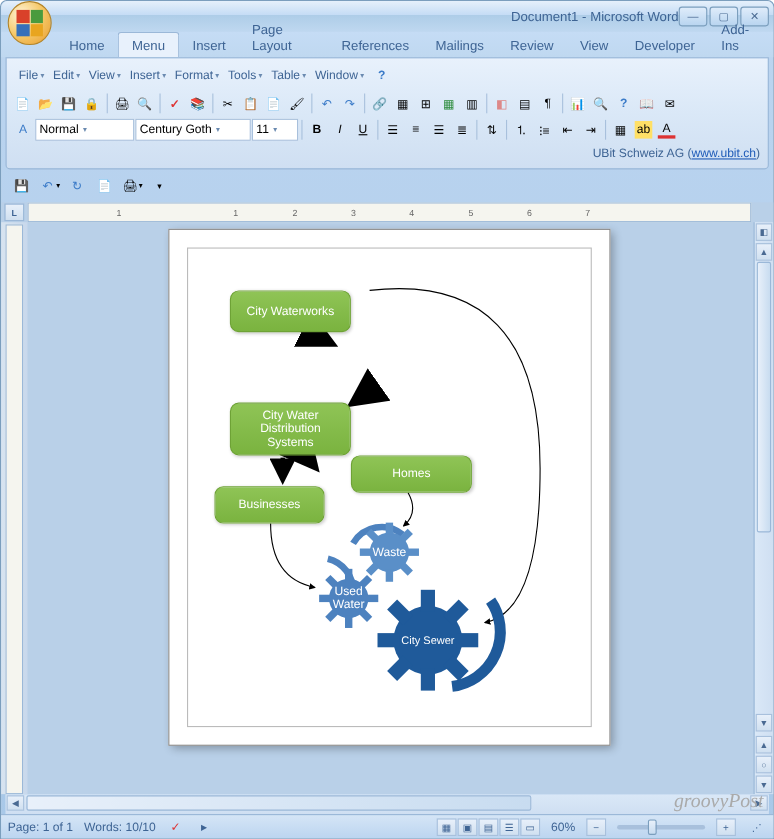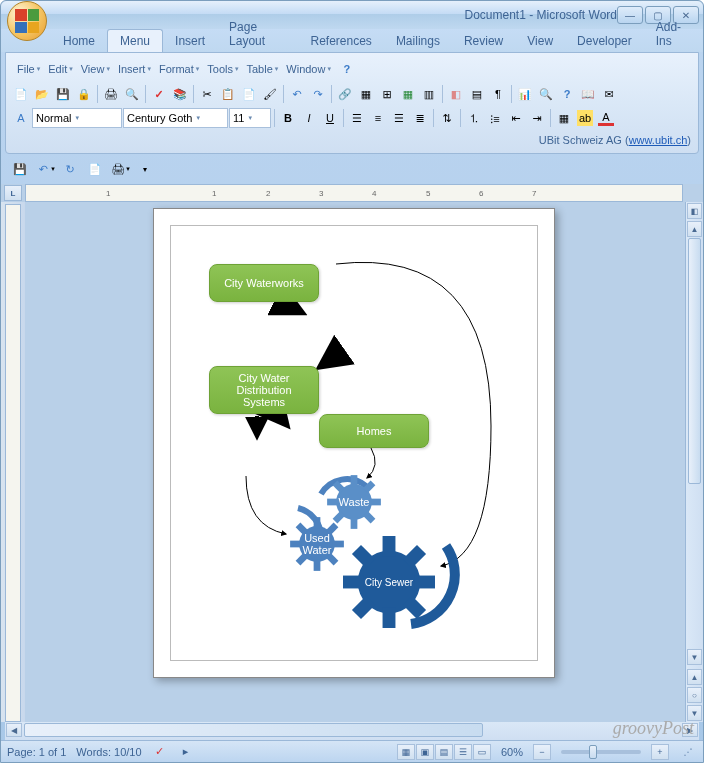--- a/index.html
+++ b/index.html
@@ -354,20 +354,23 @@
         </svg>
         <div class="gbox" style="top:38px;left:38px;width:110px;height:38px">
             <span>City Waterworks</span>
           </div>
         <div class="gbox" style="top:140px;left:38px;width:110px;height:48px">
             <span>City Water Distribution Systems</span>
           </div>
         <div class="gbox" style="top:188px;left:148px;width:110px;height:34px">
             <span>Homes</span>
           </div>
+        <div class="gbox" style="top:216px;left:24px;width:100px;height:34px">
+            <span>Businesses</span>
+          </div>
 
         <div class="gear" style="top:248px;left:155px;width:56px;height:56px">
           <svg class="gear-svg" viewBox="0 0 100 100">
               <g fill="#5a8fc8">
                 <circle cx="50" cy="50" r="32"></circle>
                 <rect x="44" y="2" width="12" height="20"></rect>
                 <rect x="44" y="78" width="12" height="20"></rect>
                 <rect x="2" y="44" width="20" height="12"></rect>
                 <rect x="78" y="44" width="20" height="12"></rect>
                 <rect x="44" y="2" width="12" height="20" transform="rotate(45 50 50)"></rect>

